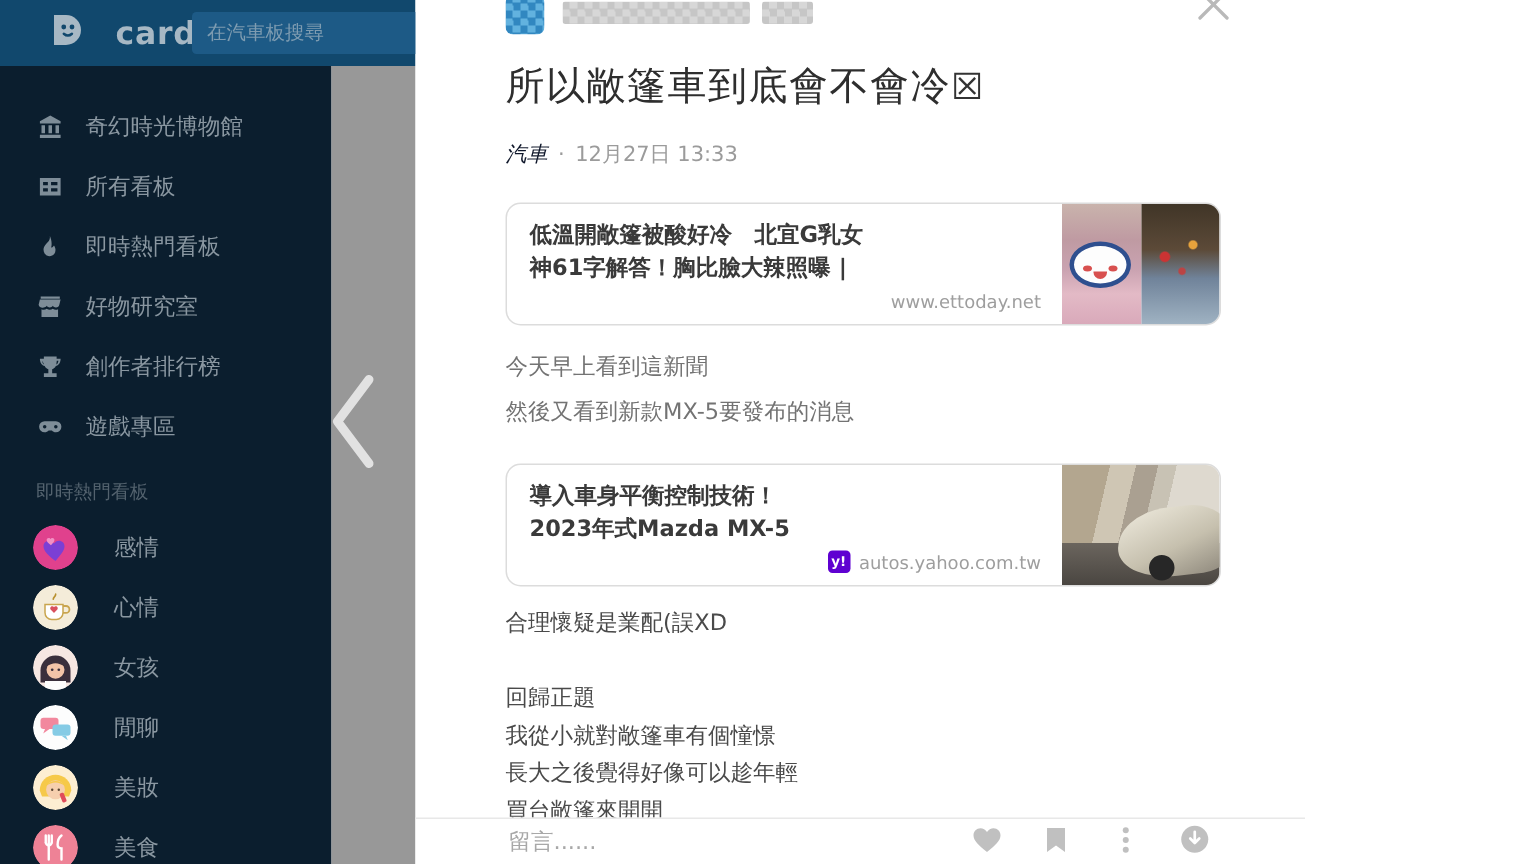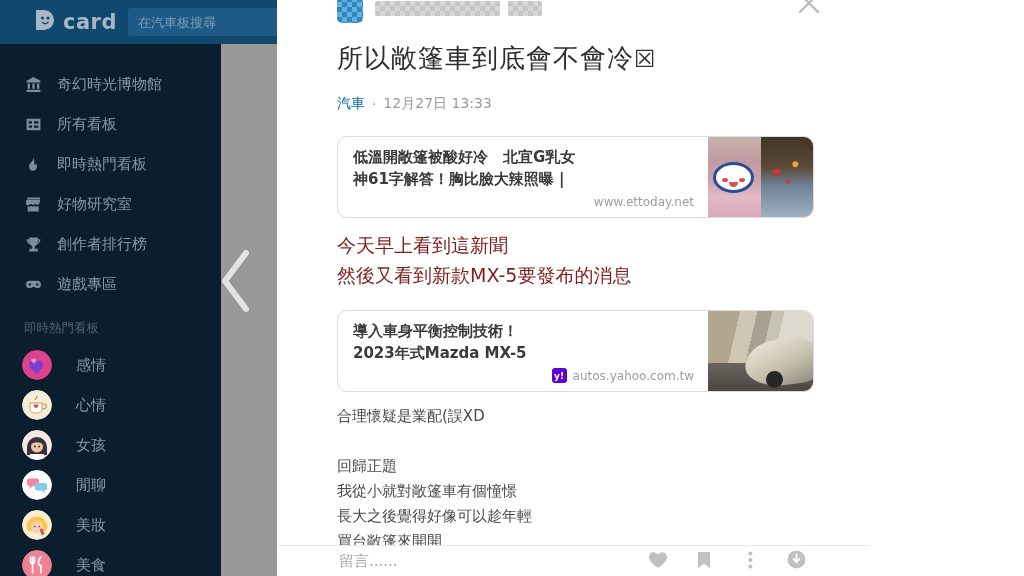--- a/index.html
+++ b/index.html
@@ -3,21 +3,21 @@
 <meta charset="utf-8">
 <style>
   html,body{margin:0;padding:0;background:#fff;}
   *{box-sizing:border-box;}
   .screen{position:relative;width:1024px;height:576px;overflow:hidden;
     font-family:"DejaVu Sans","Liberation Sans",sans-serif;background:#fff;}
 
   
   .topbar{position:absolute;left:0;top:0;width:277px;height:44px;background:#11486d;
     display:flex;align-items:center;z-index:2;}
-  .logo{display:flex;align-items:center;gap:6px;margin-left:33px;cursor:pointer;}
+  .logo{display:flex;align-items:center;gap:20px;margin-left:33px;cursor:pointer;}
   .logo-text{color:#a7b8c4;font-size:21px;font-weight:600;letter-spacing:.5px;}
   .searchbox{position:absolute;left:128px;top:8px;width:172px;height:28px;background:#1d5a86;
     border-radius:3px;display:flex;align-items:center;}
   .searchbox input{width:100%;height:100%;background:transparent;border:0;outline:none;
     color:#8aa6ba;font-size:13px;padding:0 10px;font-family:inherit;}
   .searchbox input::placeholder{color:#7e9cb1;opacity:1;}
 
   
   .sidebar{position:absolute;left:0;top:44px;width:221px;height:532px;background:#0b1e2e;
     padding-top:20px;overflow:hidden;z-index:2;}
@@ -42,21 +42,21 @@
     cursor:pointer;padding:0;}
   .author-row{display:flex;gap:12px;align-items:flex-start;height:26px;margin-top:0;}
   .avatar-blur{width:26px;height:26px;border-radius:5px;margin-top:-3px;flex:none;
     background:repeating-conic-gradient(#62b2df 0% 25%,#3187c0 0% 50%) 0 0/10px 10px;}
   .nameblur{height:15px;margin-top:1px;border-radius:2px;
     background:repeating-conic-gradient(#d7d7d7 0% 25%,#c6c6c6 0% 50%) 0 0/10px 10px;}
   .nb1{width:125px;} .nb2{width:34px;margin-left:8px;}
   .post-title{margin-top:14px;font-size:26px;font-weight:500;color:#2e2e2e;letter-spacing:1px;line-height:36px;}
   .tofu{font-size:24px;color:#333;}
   .meta{margin-top:10px;font-size:14px;color:#9b9b9b;display:flex;align-items:center;gap:7px;height:20px;}
-  .board-link{color:#0369a1;cursor:pointer;}
+  .board-link{color:#0f172a;cursor:pointer;font-style:italic;}
 
   .link-card{margin-top:22px;height:82px;border:1px solid #dcdcdc;border-radius:10px;display:flex;
     overflow:hidden;cursor:pointer;background:#fff;}
   .card-text{flex:1;min-width:0;padding:9px 14px 8px 15px;display:flex;flex-direction:row;gap:14px;}
   .card-title{font-size:15px;font-weight:700;color:#3a3a3a;line-height:22px;max-height:44px;overflow:hidden;}
   .card-url{margin-top:auto;font-size:12px;color:#9e9e9e;display:flex;align-items:center;gap:6px;text-align:center;}
   .favicon{width:15px;height:15px;border-radius:3px;background:#5f01d1;color:#fff;font-size:9px;
     font-weight:700;display:flex;align-items:center;justify-content:center;flex:none;}
   .thumb{width:105px;height:80px;flex:none;position:relative;}
   .t1-left{position:absolute;left:0;top:0;width:53px;height:100%;
@@ -74,21 +74,21 @@
       linear-gradient(180deg,#403527 0%,#5c4a38 38%,#70839a 62%,#9fb2c2 100%);}
   .thumb2{background:linear-gradient(103deg,#b3a68f 0 26%,#cfc6b4 26% 40%,#aaa091 40% 52%,
       #c8c2b4 52% 62%,#ded9cf 62% 100%);}
   .t2-road{position:absolute;left:0;bottom:0;width:100%;height:36%;
     background:linear-gradient(180deg,#6b655e,#4a4641);}
   .t2-car{position:absolute;right:-8px;bottom:6px;width:76px;height:46px;
     background:linear-gradient(160deg,#eeeadd,#c6c0ae 55%,#8c867a);
     border-radius:52% 42% 32% 56%/62% 52% 42% 52%;transform:rotate(-7deg);}
   .t2-wheel{position:absolute;right:30px;bottom:3px;width:17px;height:17px;background:#272727;border-radius:50%;}
 
-  .para{font-size:19px;color:#7f1d1d;line-height:30px;}
+  .para{font-size:15px;color:#737373;line-height:30px;}
   .intro{margin-top:12px;}
   .body-text{margin-top:12px;}
   .body-text .line{font-size:15px;color:#4a4a4a;line-height:25px;min-height:25px;}
 
   
   .comment-bar{position:absolute;left:0;bottom:0;width:100%;height:31px;background:#fff;
     border-top:1px solid #e8e8e8;display:flex;align-items:center;padding:0 64px 0 60px;}
   .comment-bar input{flex:1;border:0;outline:none;background:transparent;font-size:15px;
     color:#555;font-family:inherit;}
   .comment-bar input::placeholder{color:#a8a8a8;opacity:1;}

